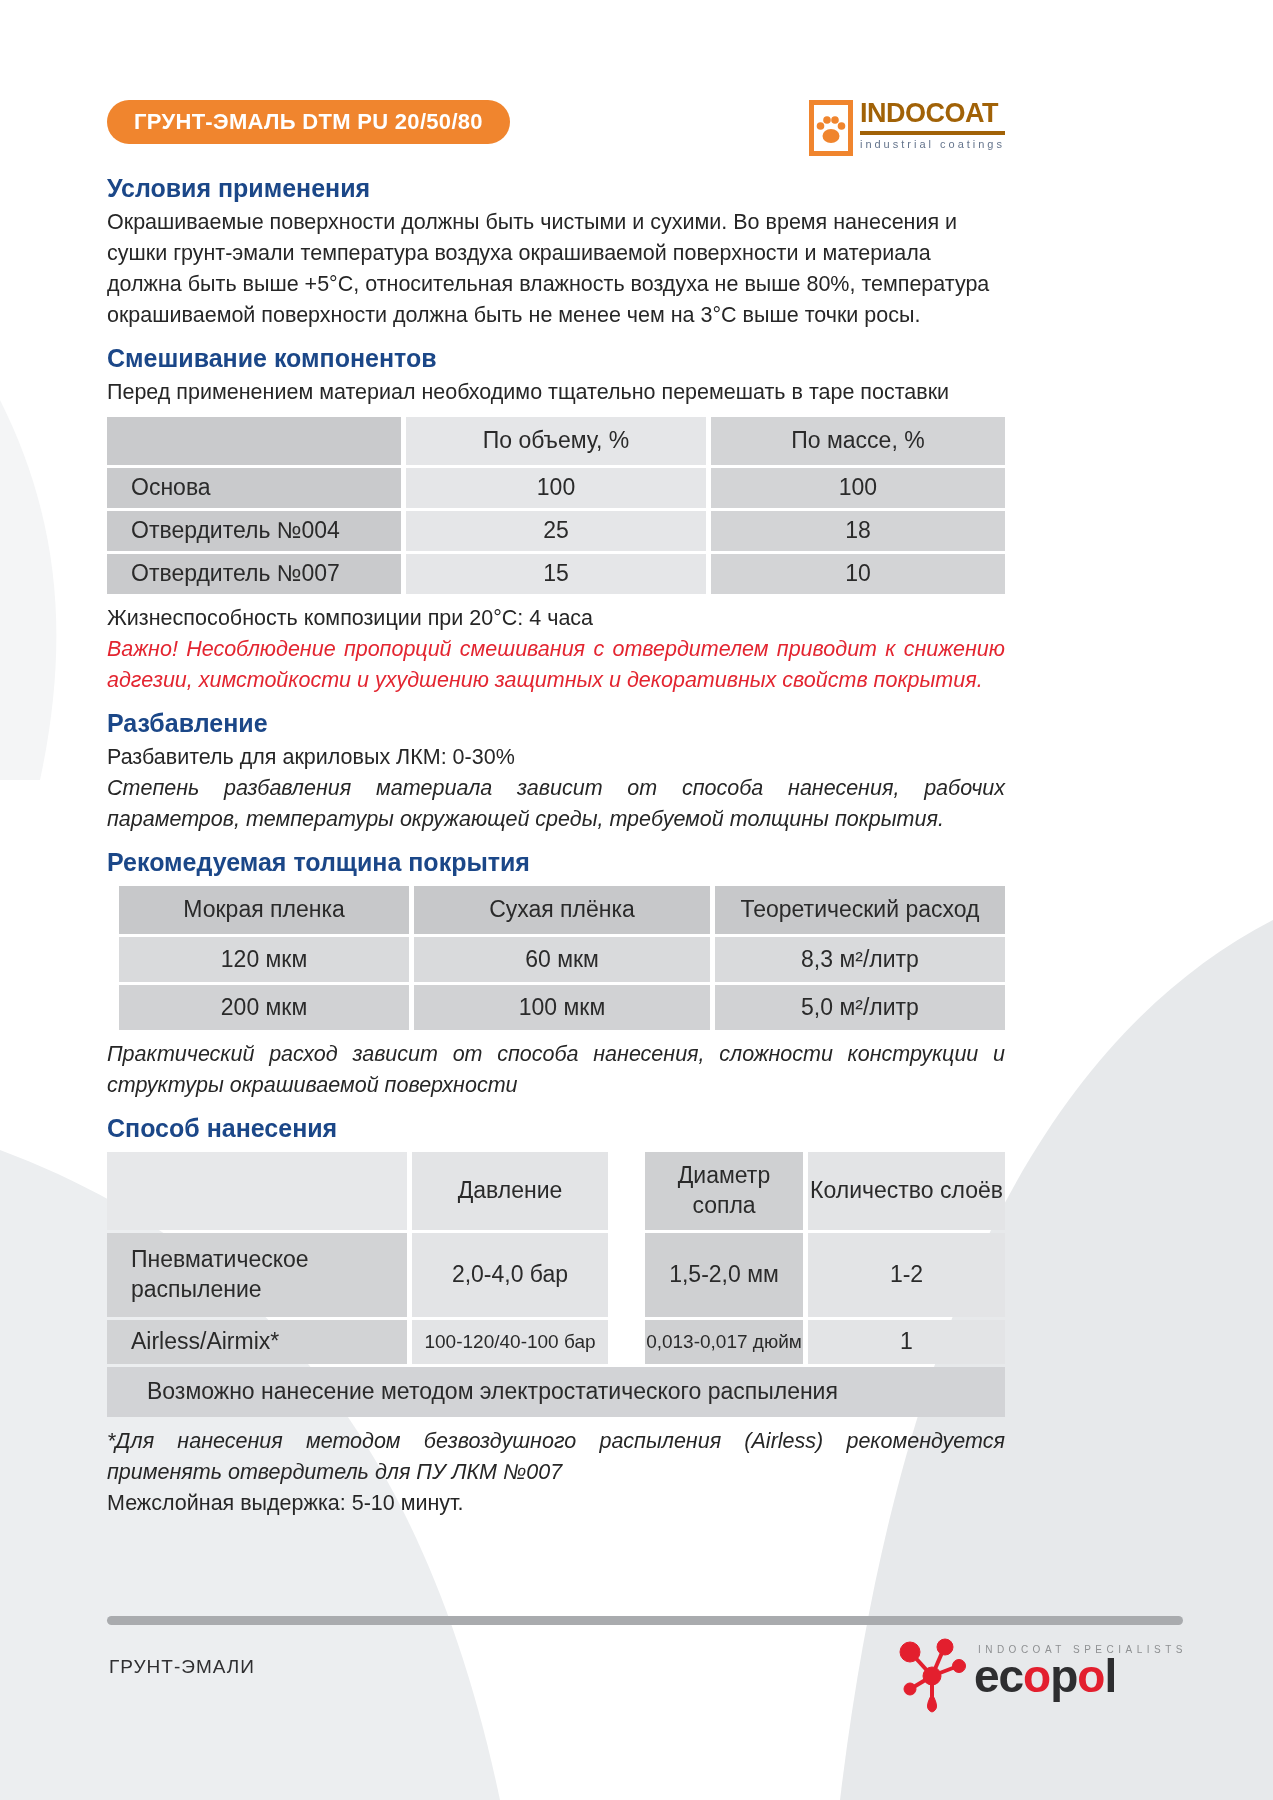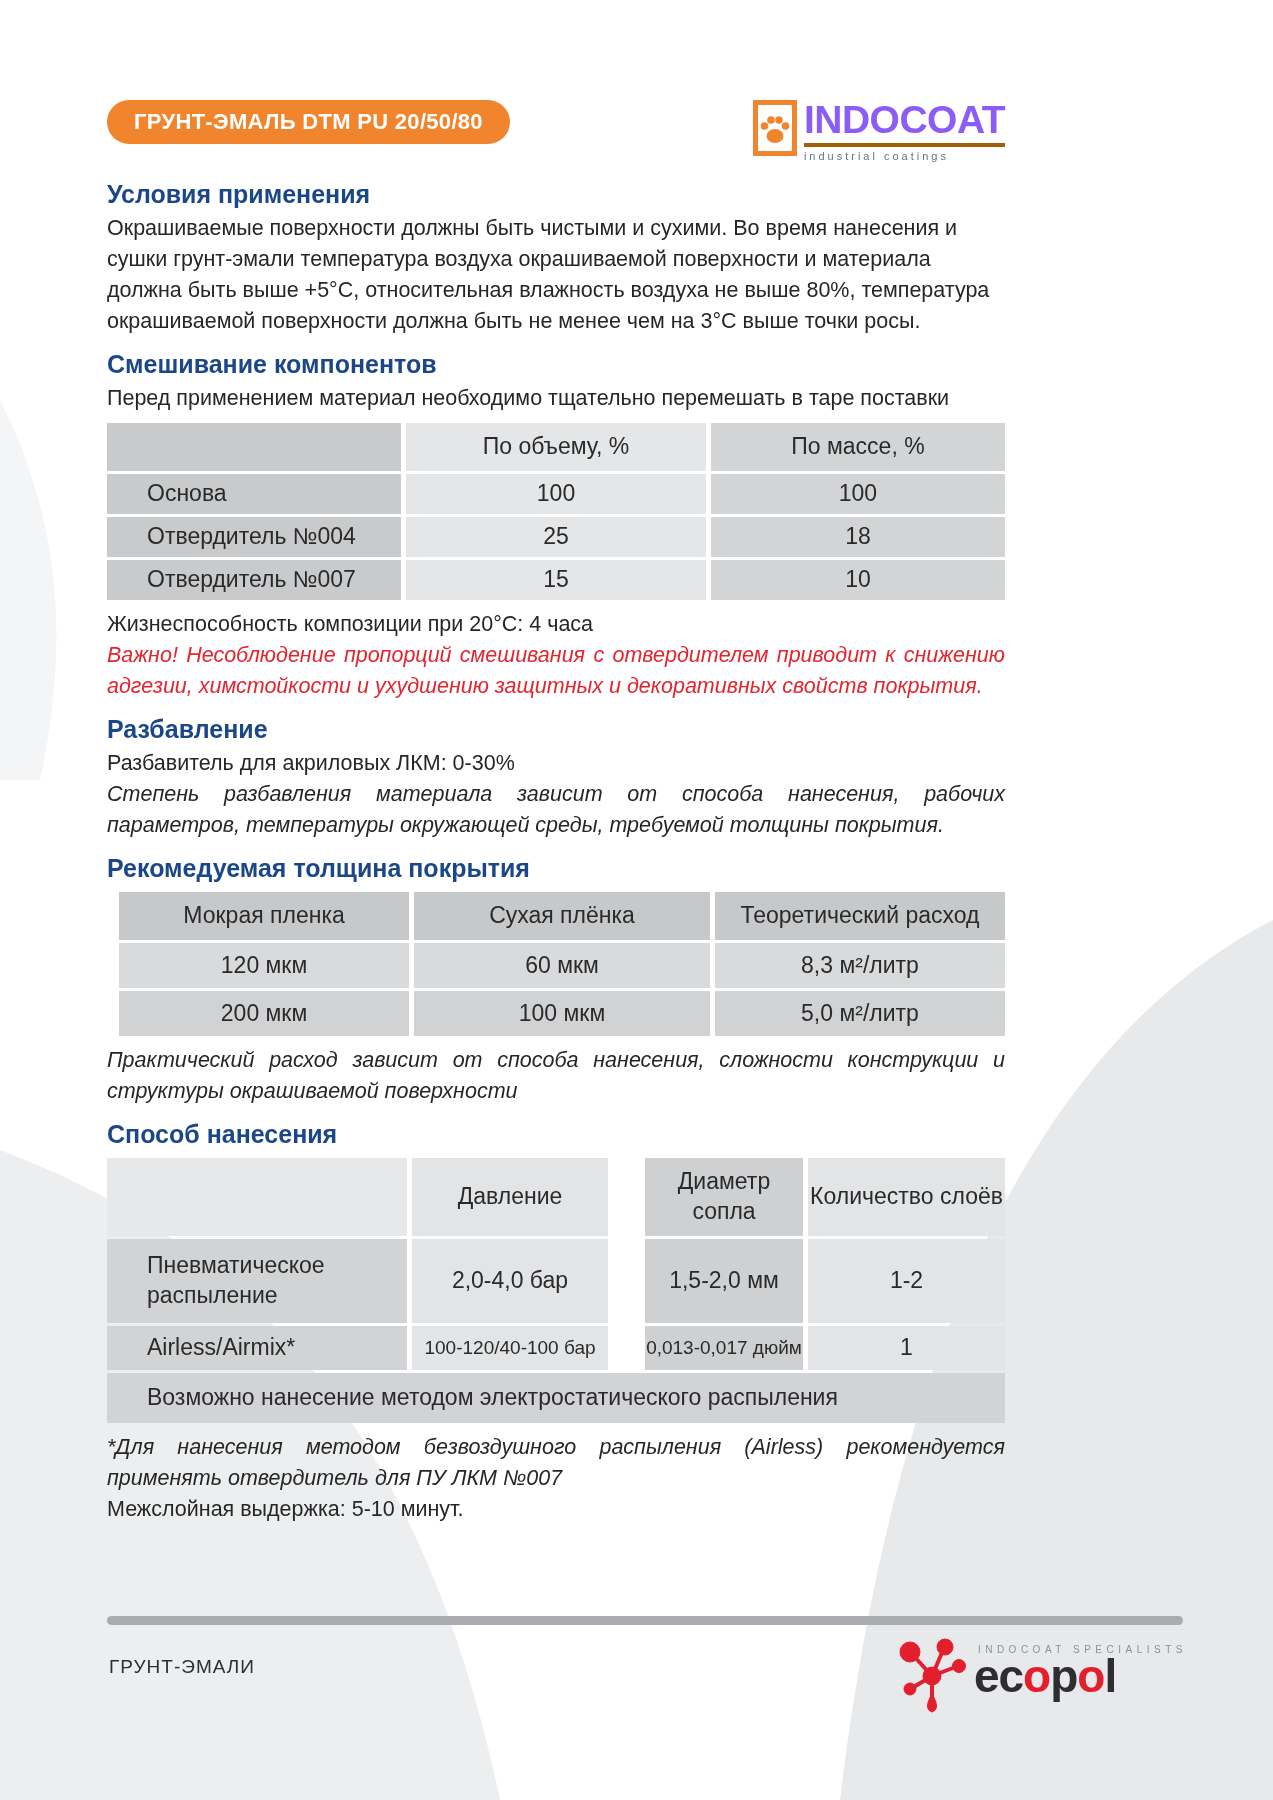--- a/index.html
+++ b/index.html
@@ -22,21 +22,21 @@
     background: #f0852e; color: #ffffff; font-weight: 700; font-size: 22px;
     line-height: 1; padding: 11px 27px; border-radius: 23px; letter-spacing: .3px;
     align-self: flex-start; white-space: nowrap;
   }
   .indocoat { display: flex; gap: 7px; align-items: flex-start; }
   .ind-box {
     width: 44px; height: 56px; border: 5px solid #f0852e; background: #fff;
     display: flex; align-items: center; justify-content: center;
   }
   .ind-right { display: flex; flex-direction: column; }
-  .ind-name { font-size: 39px; font-weight: 700; color: #8b5cf6; letter-spacing: -0.5px; line-height: 1; }
+  .ind-name { font-size: 27px; font-weight: 700; color: #a16207; letter-spacing: -0.5px; line-height: 1; }
   .ind-tag {
     margin-top: 4px; padding-top: 3px; border-top: 4px solid #a16207;
     font-size: 11px; letter-spacing: 3px; color: #64748c; white-space: nowrap;
   }
 
   
   .section-h { font-size: 25px; font-weight: 700; color: #1b4788; margin: 13px 0 4px; }
   .first-h { margin-top: 18px; }
   p { font-size: 21.5px; line-height: 31px; color: #262626; }
   .just { text-align: justify; }
@@ -45,21 +45,21 @@
 
   
   .tbl { display: grid; gap: 3px 5px; margin: 9px 0; }
   .t1 { grid-template-columns: 1fr 1.02fr 1fr; grid-template-rows: 48px 40px 40px 40px; }
   .t2 { grid-template-columns: 1fr 1.02fr 1fr; grid-template-rows: 48px 45px 45px; padding-left: 12px; }
   .t3 { grid-template-columns: 300px 196px 190px 1fr; grid-template-rows: 78px 84px 44px 50px; }
   .cell {
     display: flex; align-items: center; justify-content: center;
     text-align: center; font-size: 23px; color: #2a2a2a; line-height: 1.3;
   }
-  .lbl { justify-content: flex-start; text-align: left; padding-left: 40px; }
+  .lbl { justify-content: flex-start; text-align: left; padding-left: 24px; }
   .sm { font-size: 19px; white-space: nowrap; }
   .noterow { grid-column: 1 / -1; justify-content: flex-start; text-align: left; padding-left: 40px; }
   .bg-a { background: #c9cacc; }  
   .bg-b { background: #d3d4d6; }  
   .bg-c { background: #e5e6e8; }  
   .bg-h2 { background: #c7c8ca; } 
   .bg-r1 { background: #d9dadc; }
   .bg-r2 { background: #d1d2d4; }
   .bg-l3 { background: #e7e8ea; } 
   .bg-c1 { background: #d2d3d5; } 

